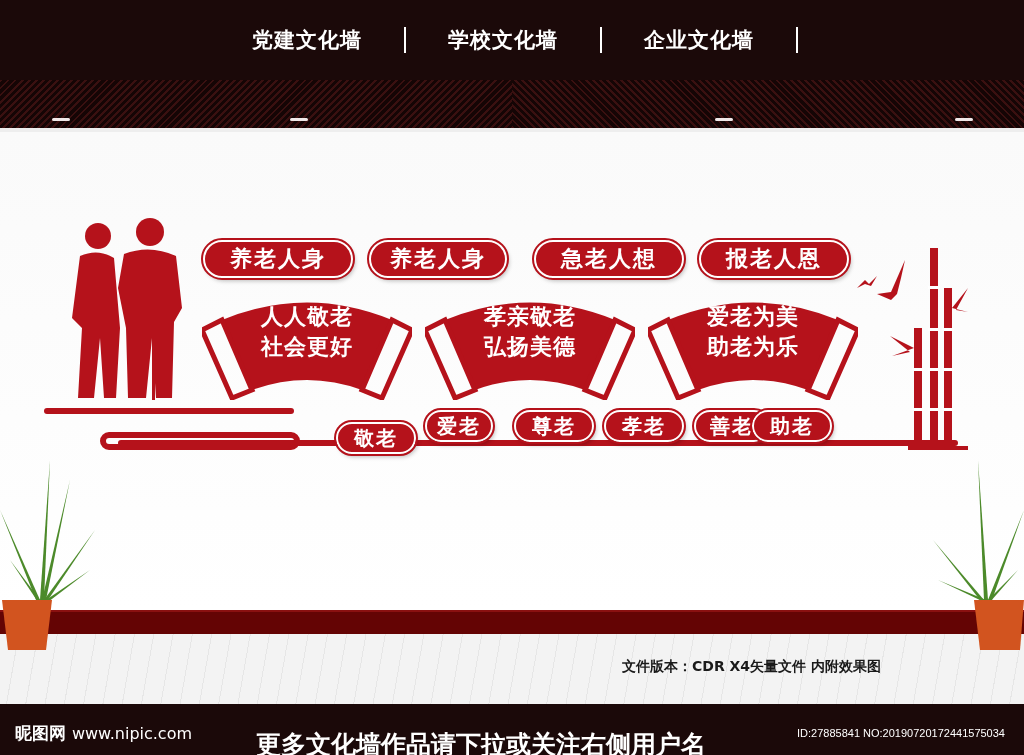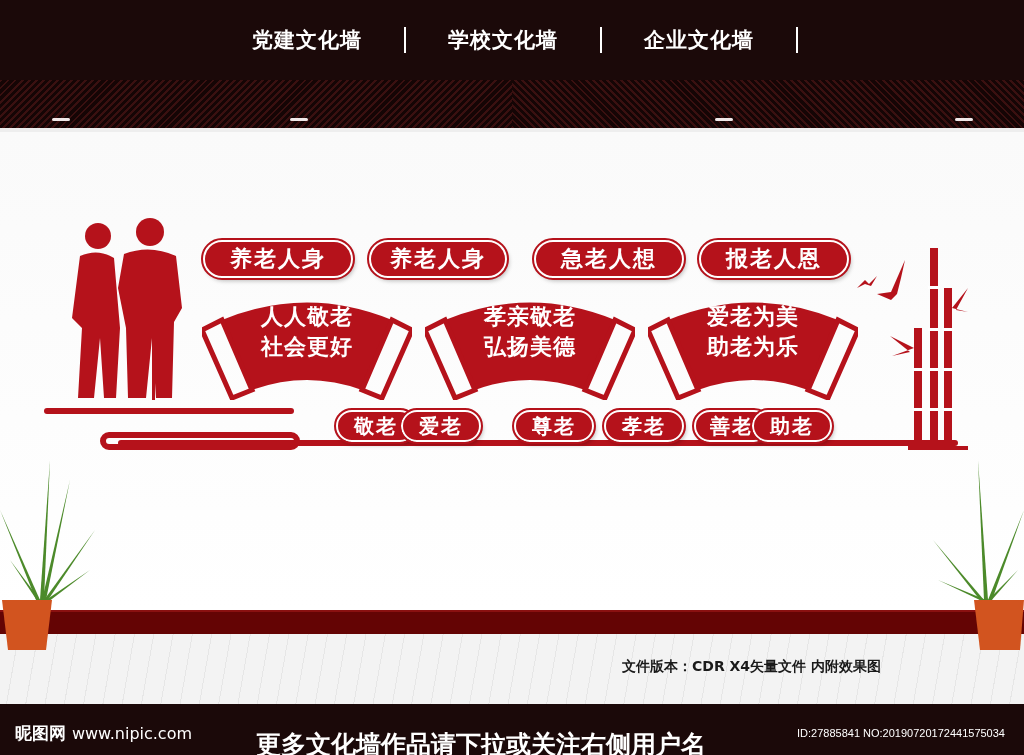--- a/index.html
+++ b/index.html
@@ -92,22 +92,22 @@
   <svg width="210" height="110" viewBox="0 0 210 110">
     <path d="M20 30 Q105 -5 190 30 L160 100 Q105 80 50 100 Z" fill="#b5121b"></path>
     <path d="M0 40 L20 30 L50 100 L30 108 Z M210 40 L190 30 L160 100 L180 108 Z" fill="none" stroke="#b5121b" stroke-width="5"></path>
   </svg>
   <div class="txt">
       <div>爱老为美</div>
       <div>助老为乐</div>
     </div>
 </div>
 
-<div class="pill small" style="left:336px;top:410px;width:80px">敬老</div>
-<div class="pill small" style="left:401px;top:410px;width:80px">爱老</div>
+<div class="pill small" style="left:336px;top:422px;width:80px">敬老</div>
+<div class="pill small" style="left:425px;top:410px;width:68px">爱老</div>
 <div class="pill small" style="left:514px;top:410px;width:80px">尊老</div>
 <div class="pill small" style="left:604px;top:410px;width:80px">孝老</div>
 <div class="pill small" style="left:694px;top:410px;width:76px">善老</div>
 <div class="pill small" style="left:752px;top:410px;width:80px">助老</div>
 
 <svg style="position:absolute;left:855px;top:258px" width="60" height="45" viewBox="0 0 60 45">
   <g fill="#b5121b">
     <path d="M2 30 L10 22 L14 26 L22 18 L16 28 L10 26 Z"></path>
     <path d="M22 36 L36 34 L50 2 L46 20 L42 36 L36 42 Z"></path>
   </g>

